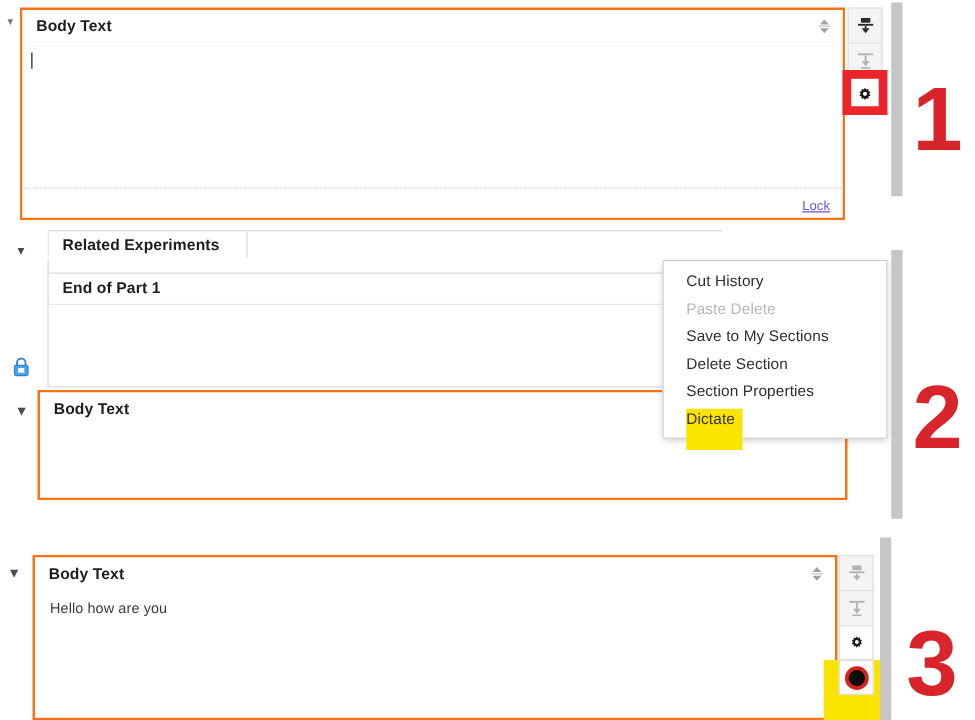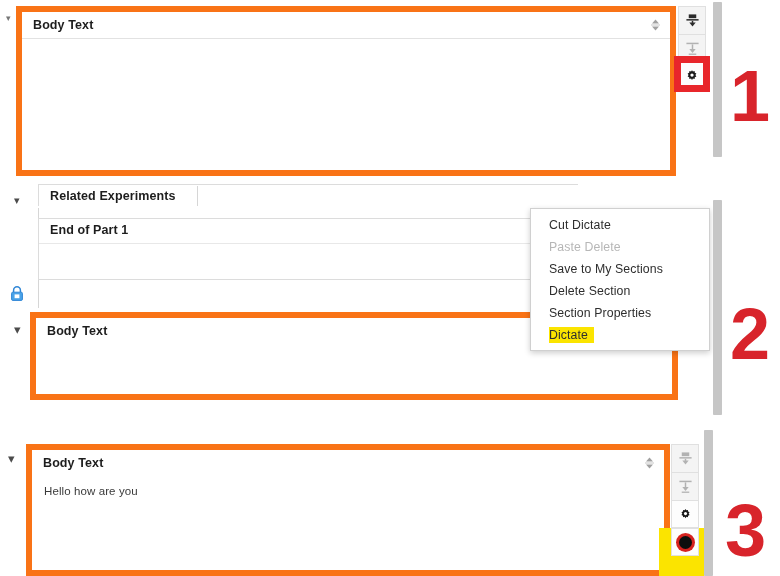--- a/index.html
+++ b/index.html
@@ -7,21 +7,21 @@
     width:780px;height:576px;overflow:hidden;background:#ffffff;
     font-family:"Liberation Sans", sans-serif;
     -webkit-font-smoothing:antialiased;
   }
   .stage{position:relative;width:780px;height:576px;background:#fff;}
 
   
   .panel{position:absolute;background:#fff;}
   .section-box{
     position:absolute;box-sizing:border-box;
-    border:6px solid #f97316;background:#fff;
+    border:2px solid #f97316;background:#fff;
   }
   .sec-header{
     position:absolute;left:0;right:0;top:0;height:26px;
     border-bottom:1px solid #e2e2e2;background:#fff;
     display:flex;align-items:center;
   }
   .sec-title{
     font-size:12.5px;font-weight:bold;color:#1d1d1d;
     padding-left:11px;letter-spacing:.1px;
   }
@@ -94,21 +94,21 @@
   
   .ctxmenu{
     position:absolute;background:#fff;border:1px solid #d0d0d0;
     box-shadow:0 2px 6px rgba(0,0,0,.20);
   }
   .ctx-item{
     font-size:12.3px;color:#2e2e2e;padding:3px 0 3px 18px;
     line-height:16px;white-space:nowrap;letter-spacing:.1px;
   }
   .ctx-item.disabled{color:#b7b7b7;}
-  .ctx-item .hlwrap{padding:1px 6px 1px 0;}
+  .ctx-item .hlwrap{padding:1px 6px 18px 0;}
 
   
   #p3{left:0;top:430px;width:780px;height:146px;}
   .hello-text{
     position:absolute;left:12px;top:9px;font-size:11.5px;color:#3a3a3a;
     letter-spacing:.1px;
   }
   .rec-hl{position:absolute;background:#fbe400;}
   .rec-btn{
     position:absolute;box-sizing:border-box;width:28px;height:28px;
@@ -133,20 +133,25 @@
       <div class="sec-header">
         <span class="sec-title">Body Text</span>
         <span class="stepper">
           <svg width="13" height="15" viewBox="0 0 13 15">
             <polygon points="6.5,2 10,6 3,6" fill="#555"></polygon>
             <polygon points="6.5,13 10,9 3,9" fill="#555"></polygon>
             <rect x="2" y="7" width="9" height="1" fill="#999"></rect>
           </svg>
         </span>
       </div>
+      <div class="sec-body">
+        <span class="editor-caret"></span>
+        <div class="lock-rule"></div>
+        <a class="lock-link">Lock</a>
+      </div>
     </div>
 
     <div class="rail" style="left:678px;top:6px;">
       <div class="rail-btn">
         <svg width="15" height="15" viewBox="0 0 16 16">
           <rect x="4" y="1.5" width="8" height="4" fill="#2b2b2b"></rect>
           <rect x="1.5" y="6.5" width="13" height="1.6" fill="#2b2b2b"></rect>
           <polygon points="8,14.5 4.6,10.2 11.4,10.2" fill="#2b2b2b"></polygon>
           <rect x="7.2" y="8.4" width="1.6" height="2.2" fill="#2b2b2b"></rect>
         </svg>
@@ -179,21 +184,21 @@
 
     <div class="caret" style="left:14px;top:5px;font-size:11px;">▾</div>
     <div class="rel-clip" style="left:38px;top:-6px;width:540px;height:22px;">
       <div class="plain-box" style="left:0;top:0;width:640px;height:26px;">
         <div class="plain-title">Related Experiments</div>
       </div>
     </div>
     <div class="vrule" style="left:197px;top:-4px;height:20px;"></div>
     <div class="vrule" style="left:38px;top:18px;height:100px;"></div>
 
-    <div class="plain-box" style="left:38px;top:28px;width:640px;height:62px;">
+    <div class="plain-box" style="left:38px;top:28px;width:640px;height:92px;">
       <div class="plain-title">End of Part 1</div>
       <div style="position:absolute;left:0;right:0;top:24px;height:1px;background:#e8e8e8;"></div>
     </div>
 
     <div style="position:absolute;left:9px;top:95px;">
       <svg width="16" height="17" viewBox="0 0 16 17">
         <path d="M4.6 7.3V5.2a3.4 3.4 0 0 1 6.8 0v2.1" fill="none" stroke="#2f86d6" stroke-width="1.5"></path>
         <rect x="2.6" y="7.2" width="10.8" height="8.2" rx="1.2" fill="#4aa3e8" stroke="#2f86d6" stroke-width="1"></rect>
         <rect x="5.6" y="9.4" width="4.8" height="3.8" fill="#fff"></rect>
       </svg>
@@ -202,21 +207,21 @@
     <div class="caret" style="left:14px;top:133px;font-size:13px;">▾</div>
     <div class="section-box" style="left:30px;top:122px;width:648px;height:88px;">
       <div class="sec-header">
         <span class="sec-title">Body Text</span>
       </div>
       <div class="sec-body"></div>
     </div>
 
     <div class="ctxmenu" style="left:530px;top:18px;width:178px;padding:5px 0 4px 0;">
       <div class="ctx-item">
-        <span>Cut Dictate</span>
+        <span>Cut History</span>
       </div>
       <div class="ctx-item disabled">
         <span>Paste Delete</span>
       </div>
       <div class="ctx-item">
         <span>Save to My Sections</span>
       </div>
       <div class="ctx-item">
         <span>Delete Section</span>
       </div>

